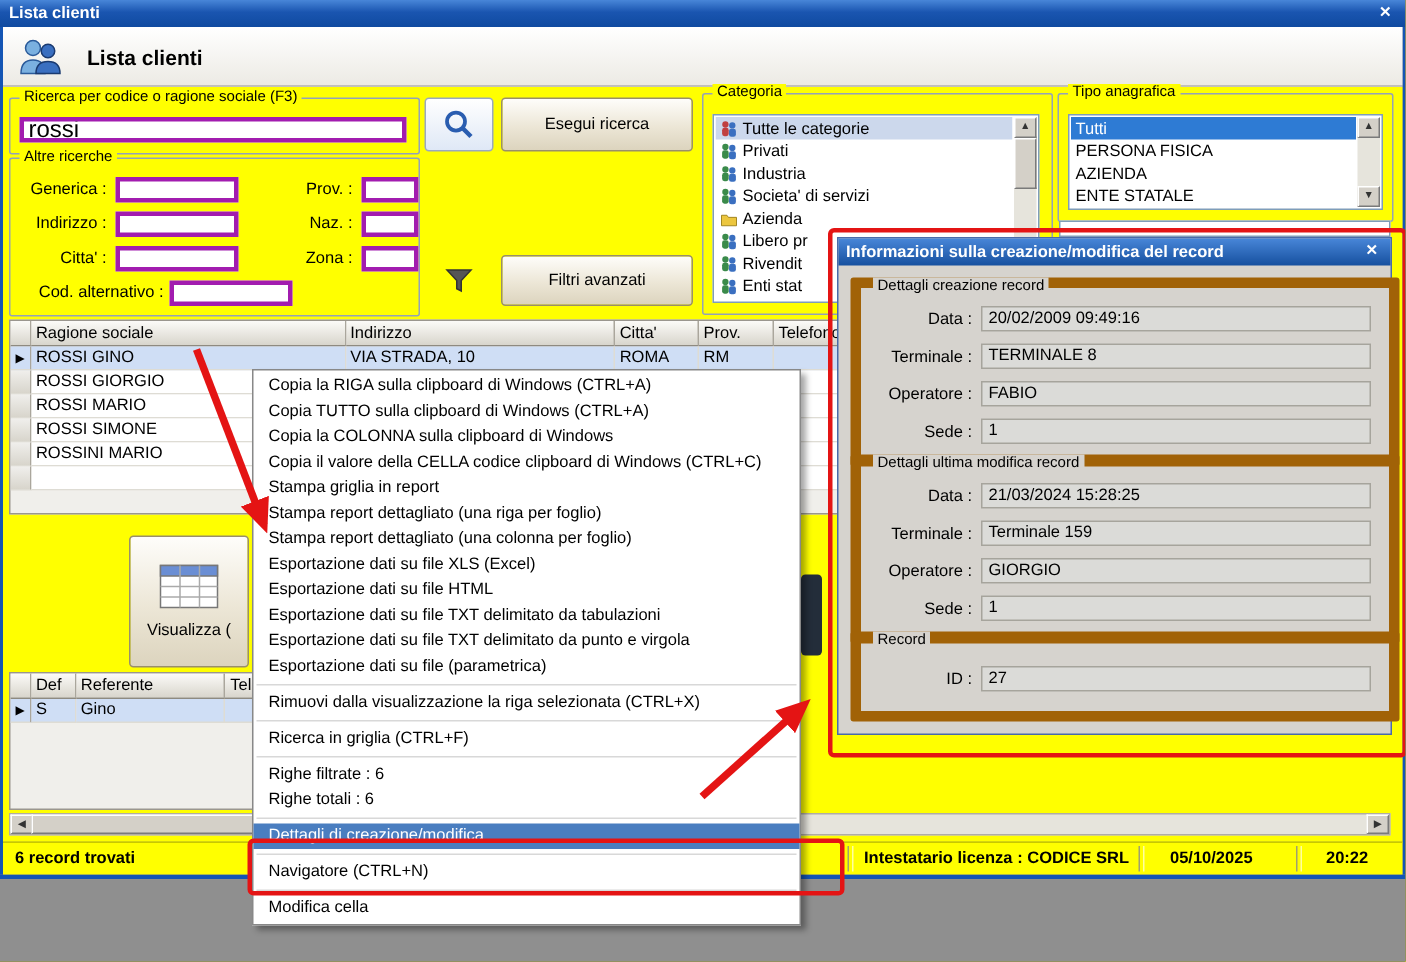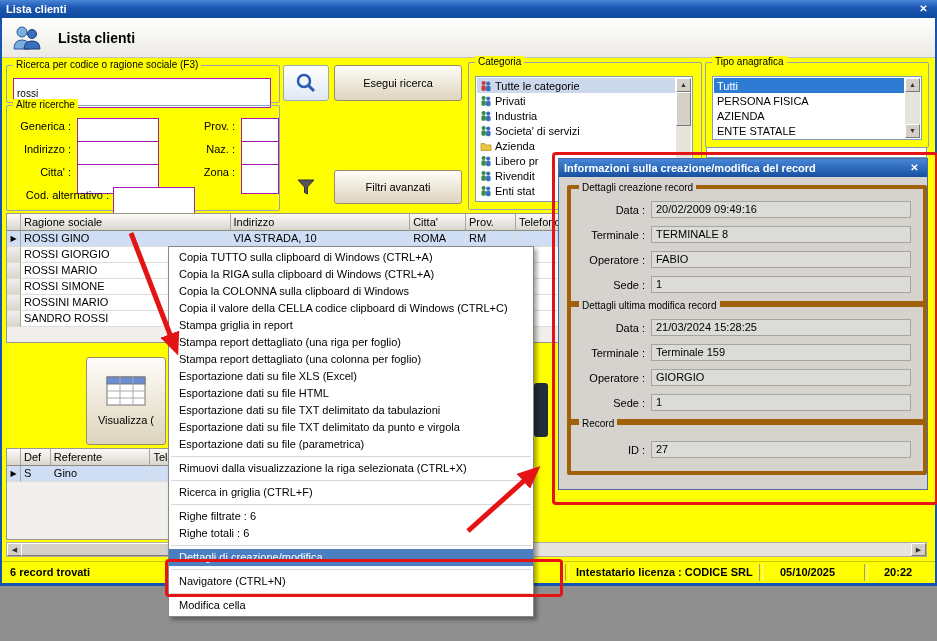--- a/index.html
+++ b/index.html
@@ -16,22 +16,22 @@
   .header{position:absolute;left:2px;top:18px;width:933px;height:40px;box-sizing:border-box;
     background:linear-gradient(180deg,#ffffff,#eceae4);border-bottom:1px solid #c4c2ba;
     display:flex;align-items:center;gap:16px;padding:0 10px;}
   .header .title{font-size:14px;font-weight:bold;}
 
   .body-bg{position:absolute;left:2px;top:58px;width:933px;height:503px;background:#ffff00;}
 
   .groupbox{position:absolute;border:1px solid #94a2b8;border-radius:2px;}
   .groupbox>.legend{position:absolute;top:-7px;left:6px;background:#ffff00;padding:0 3px;font-size:10px;white-space:nowrap;}
 
-  input.txt{position:absolute;border:1px solid #a21caf;background:#fff;height:30px;box-sizing:border-box;
-    font-family:"Liberation Sans",sans-serif;font-size:10px;padding:0 3px;}
+  input.txt{position:absolute;border:3px solid #a21caf;background:#fff;height:17px;box-sizing:border-box;
+    font-family:"Liberation Sans",sans-serif;font-size:16px;padding:0 3px;}
 
   .btn{background:linear-gradient(180deg,#fefdfa,#ece6d6 55%,#dcd4be);border:1px solid #9a8f6a;
     border-radius:3px;display:flex;align-items:center;justify-content:center;box-sizing:border-box;}
   .iconpanel{background:linear-gradient(180deg,#ffffff,#dfe8f6);border:1px solid #9aa8c0;border-radius:3px;
     display:flex;align-items:center;justify-content:center;box-sizing:border-box;}
 
   .listbox{position:absolute;background:#fff;border:1px solid #7f9db9;box-sizing:border-box;}
   .li{height:15px;display:flex;align-items:center;gap:3px;padding:0 3px;white-space:nowrap;overflow:hidden;}
   .li.sel-gray{background:#ccd8ec;}
   .li.sel-blue{background:#2e7bd4;color:#fff;}
@@ -59,21 +59,21 @@
   .menu{position:absolute;left:168px;top:246px;width:364px;background:#fff;border:1px solid #888;
     box-shadow:3px 3px 4px rgba(0,0,0,.35);padding:2px 0;z-index:30;}
   .mi{height:17px;line-height:17px;padding:0 12px 0 10px;white-space:nowrap;overflow:hidden;}
   .mi.hl{background:#4a7ec0;color:#fff;}
   .msep{height:1px;background:#d8d8d8;margin:3px 2px;}
 
   .dialog{position:absolute;left:558px;top:158px;width:370px;height:332px;background:#d6d3ce;
     border:1px solid #4a6aa8;z-index:20;box-sizing:border-box;}
   .dlg-title{height:18px;background:linear-gradient(180deg,#4886d8,#16509f);color:#fff;font-weight:bold;
     display:flex;align-items:center;padding:0 5px;}
-  .dgb{position:absolute;border:4px solid #a16207;border-radius:2px;}
+  .dgb{position:absolute;border:7px solid #a16207;border-radius:2px;}
   .dgb>.legend{position:absolute;top:-7px;left:8px;background:#d6d3ce;padding:0 3px;font-size:10px;white-space:nowrap;}
   .frow{position:absolute;left:0;right:0;height:17px;display:flex;align-items:center;}
   .flabel{width:74px;text-align:right;margin-right:6px;white-space:nowrap;}
   .fbox{flex:1;margin-right:12px;height:17px;background:#dbdbd8;border:1px solid #a6a49c;box-sizing:border-box;
     line-height:15px;padding:0 4px;overflow:hidden;white-space:nowrap;}
 
   .status{position:absolute;left:2px;top:561px;width:933px;height:22px;background:#ffff00;
     border-top:1px solid #c8c800;box-sizing:border-box;}
   .status .stxt{position:absolute;top:4px;font-weight:bold;white-space:nowrap;}
   .sdiv{position:absolute;top:2px;bottom:2px;width:2px;border-left:1px solid #a0a070;border-right:1px solid #ffffa0;}
@@ -325,21 +325,20 @@
         <div class="gr">
           <div class="gc mk" style="width: 14px;"></div>
           <div class="gc" style="width: 210px;">ROSSINI MARIO</div>
           <div class="gc" style="width: 180px;"></div>
           <div class="gc" style="width: 56px;"></div>
           <div class="gc" style="width: 50px;"></div>
           <div class="gc" style="width: 411px;"></div>
         </div>
         <div class="gr">
           <div class="gc mk" style="width: 14px;"></div>
-          <div class="gc" style="width: 210px;">SANDRO ROSSI</div>
           <div class="gc" style="width: 180px;"></div>
           <div class="gc" style="width: 56px;"></div>
           <div class="gc" style="width: 50px;"></div>
           <div class="gc" style="width: 411px;"></div>
         </div>
       </div>
   </div>
 
   <div class="btn abs" style="left:86px;top:357px;width:80px;height:88px;flex-direction:column;gap:8px">
     <span style="display:inline-flex">
@@ -384,22 +383,22 @@
     <span class="stxt" style="left:8px">6 record trovati</span>
     <div class="sdiv" style="left:563px"></div>
     <span class="stxt" style="left:574px">Intestatario licenza : CODICE SRL</span>
     <div class="sdiv" style="left:757px"></div>
     <span class="stxt" style="left:778px">05/10/2025</span>
     <div class="sdiv" style="left:862px"></div>
     <span class="stxt" style="left:882px">20:22</span>
   </div>
 
   <div class="menu" id="menu">
+      <div class="mi">Copia la RIGA sulla clipboard di Windows (CTRL+A)</div>
       <div class="mi">Copia TUTTO sulla clipboard di Windows (CTRL+A)</div>
-      <div class="mi">Copia la RIGA sulla clipboard di Windows (CTRL+A)</div>
       <div class="mi">Copia la COLONNA sulla clipboard di Windows</div>
       <div class="mi">Copia il valore della CELLA codice clipboard di Windows (CTRL+C)</div>
       <div class="mi">Stampa griglia in report</div>
       <div class="mi">Stampa report dettagliato (una riga per foglio)</div>
       <div class="mi">Stampa report dettagliato (una colonna per foglio)</div>
       <div class="mi">Esportazione dati su file XLS (Excel)</div>
       <div class="mi">Esportazione dati su file HTML</div>
       <div class="mi">Esportazione dati su file TXT delimitato da tabulazioni</div>
       <div class="mi">Esportazione dati su file TXT delimitato da punto e virgola</div>
       <div class="mi">Esportazione dati su file (parametrica)</div>

